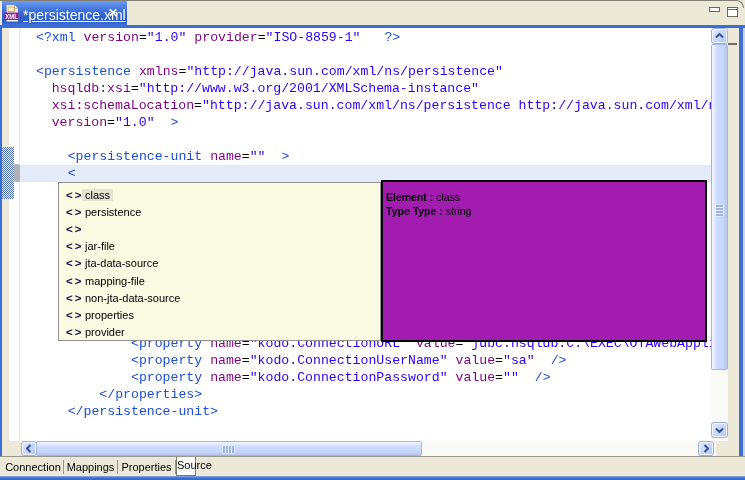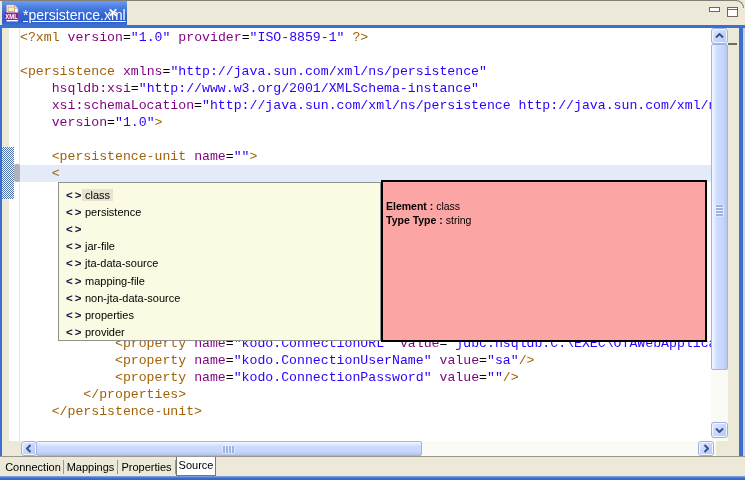--- a/index.html
+++ b/index.html
@@ -33,21 +33,21 @@
 #editor { position:absolute; top:28px; left:2px; width:709px; height:413px; background:#fff; overflow:hidden; }
 #ruler { position:absolute; top:0; left:0; width:7px; height:413px; background:#EDE9DA; }
 #rulerline { position:absolute; top:0; left:17px; width:1px; height:413px; background:#e6e6e6; }
 #hatch { position:absolute; top:119px; left:0; width:12px; height:52px;
   background:repeating-conic-gradient(#4a6fae 0% 25%, #ffffff 0% 50%) 0 0/2px 2px; }
 #graymark { position:absolute; top:136px; left:12px; width:5.5px; height:18px; background:#b2b0b8; border-radius:2px; z-index:3; }
 #curline { position:absolute; top:137px; left:18px; width:691px; height:17px; background:#e2ebf7; }
 
 #code { position:absolute; top:1px; left:18px; width:691px; height:412px; overflow:hidden;
   font-family:"Liberation Mono", monospace; font-size:13.2px; line-height:17px; white-space:pre; color:#000; }
-.t { color:#a16207; } 
+.t { color:#1d4ed8;margin-left:16px; } 
 .p { color:#7F007F; } 
 .b { color:#2A00FF; }
 #vsb { position:absolute; top:28px; left:711px; width:17px; height:413px; background:#fafaf7; }
 #vup { position:absolute; top:0; left:0; width:17px; height:16px; }
 #vdown { position:absolute; top:394px; left:0; width:17px; height:16px; }
 #vthumb { position:absolute; top:16px; left:0; width:17px; height:326px; }
 #hsb { position:absolute; top:441px; left:2px; width:737px; height:15px; background:#ECE9D8; }
 #htrack { position:absolute; top:0; left:19px; width:695px; height:15px; background:#fafaf7; }
 #hleft { position:absolute; top:0; left:19px; width:16px; height:15px; }
 #hright { position:absolute; top:0; left:696px; width:16px; height:15px; }
@@ -70,21 +70,21 @@
 .ptab.sel { top:0; height:19px; background:#fff; border:1px solid #7c7966; border-top:none; line-height:17px; }
 
 
 #plist { position:absolute; top:182px; left:58px; width:323px; height:159px; background:#fbfae3; border:1px solid #919191; overflow:hidden; padding-top:3px; }
 .pitem { position:relative; height:17.2px; font-size:11px; color:#000; display:flex; align-items:center; }
 .pitem .ic { display:inline-block; width:16px; margin-left:7px; color:#10103e; font-size:11.5px; font-weight:bold; letter-spacing:2px; }
 .pitem .tx { padding:0 3px; }
 .pitem.sel .tx { background:#e6e3d3; }
 
 
-#ttip { position:absolute; top:180px; left:381px; width:326px; height:162px; background:#fca5a5; border:2px solid #000; font-size:10.5px; color:#000; padding:17px 3px; line-height:14px; }
+#ttip { position:absolute; top:180px; left:381px; width:326px; height:162px; background:#a21caf; border:2px solid #000; font-size:10.5px; color:#000; padding:8px 3px; line-height:14px; }
 </style>
 </head>
 <body>
 <div id="app">
 
   <div id="editor">
     <div id="curline"></div>
     <div id="code"><span class="t">&lt;?xml</span> <span class="p">version</span>=<span class="b">"1.0"</span> <span class="p">provider</span>=<span class="b">"ISO-8859-1"</span> <span class="t">?&gt;</span>
 
 <span class="t">&lt;persistence</span> <span class="p">xmlns</span>=<span class="b">"http://java.sun.com/xml/ns/persistence"</span>
@@ -177,21 +177,21 @@
       </div>
   </div>
 
   <div id="pagetabs">
     <span class="ptab" style="left:3px; width:60px;">Connection</span>
     <span class="psep" style="left:63px;"></span>
     <span class="ptab" style="left:64px; width:53px;">Mappings</span>
     <span class="psep" style="left:117px;"></span>
     <span class="ptab" style="left:118px; width:57px;">Properties</span>
     <span class="psep" style="left:175px;"></span>
-    <span class="ptab sel" style="left:176px; width:40px;">Source</span>
+    <span class="ptab sel" style="left:176px; width:20px;">Source</span>
   </div>
 
   <div id="plist">
     <div class="pitem sel">
         <span class="ic">&lt;&gt;</span>
         <span class="tx">class</span>
       </div>
     <div class="pitem">
         <span class="ic">&lt;&gt;</span>
         <span class="tx">persistence</span>

